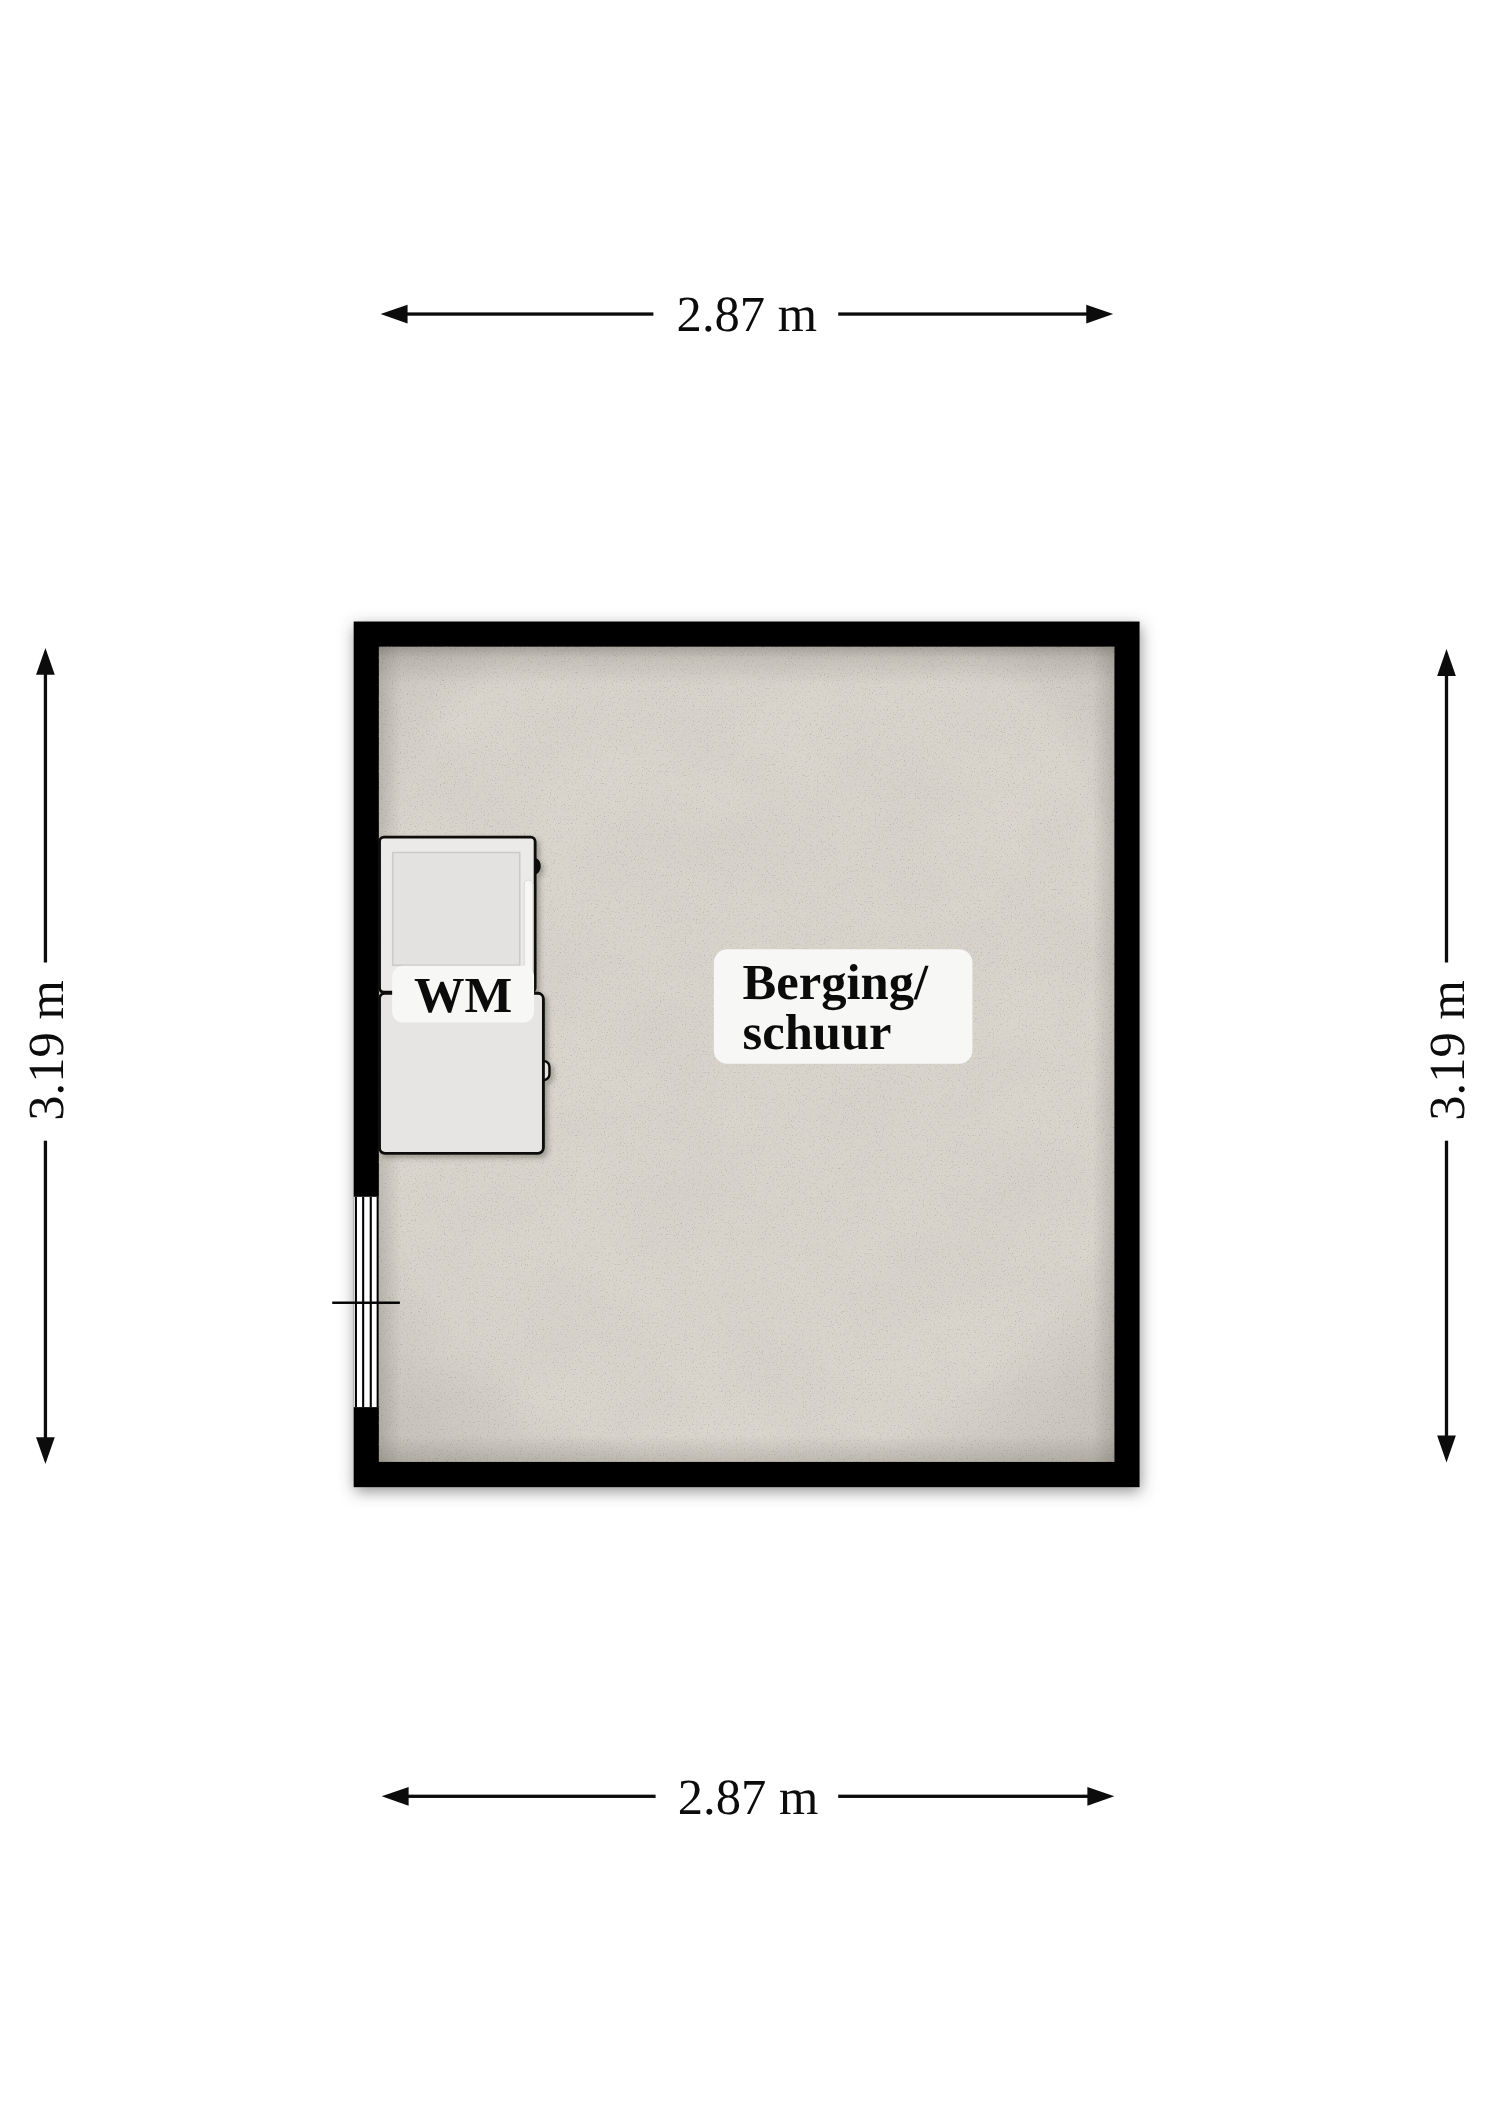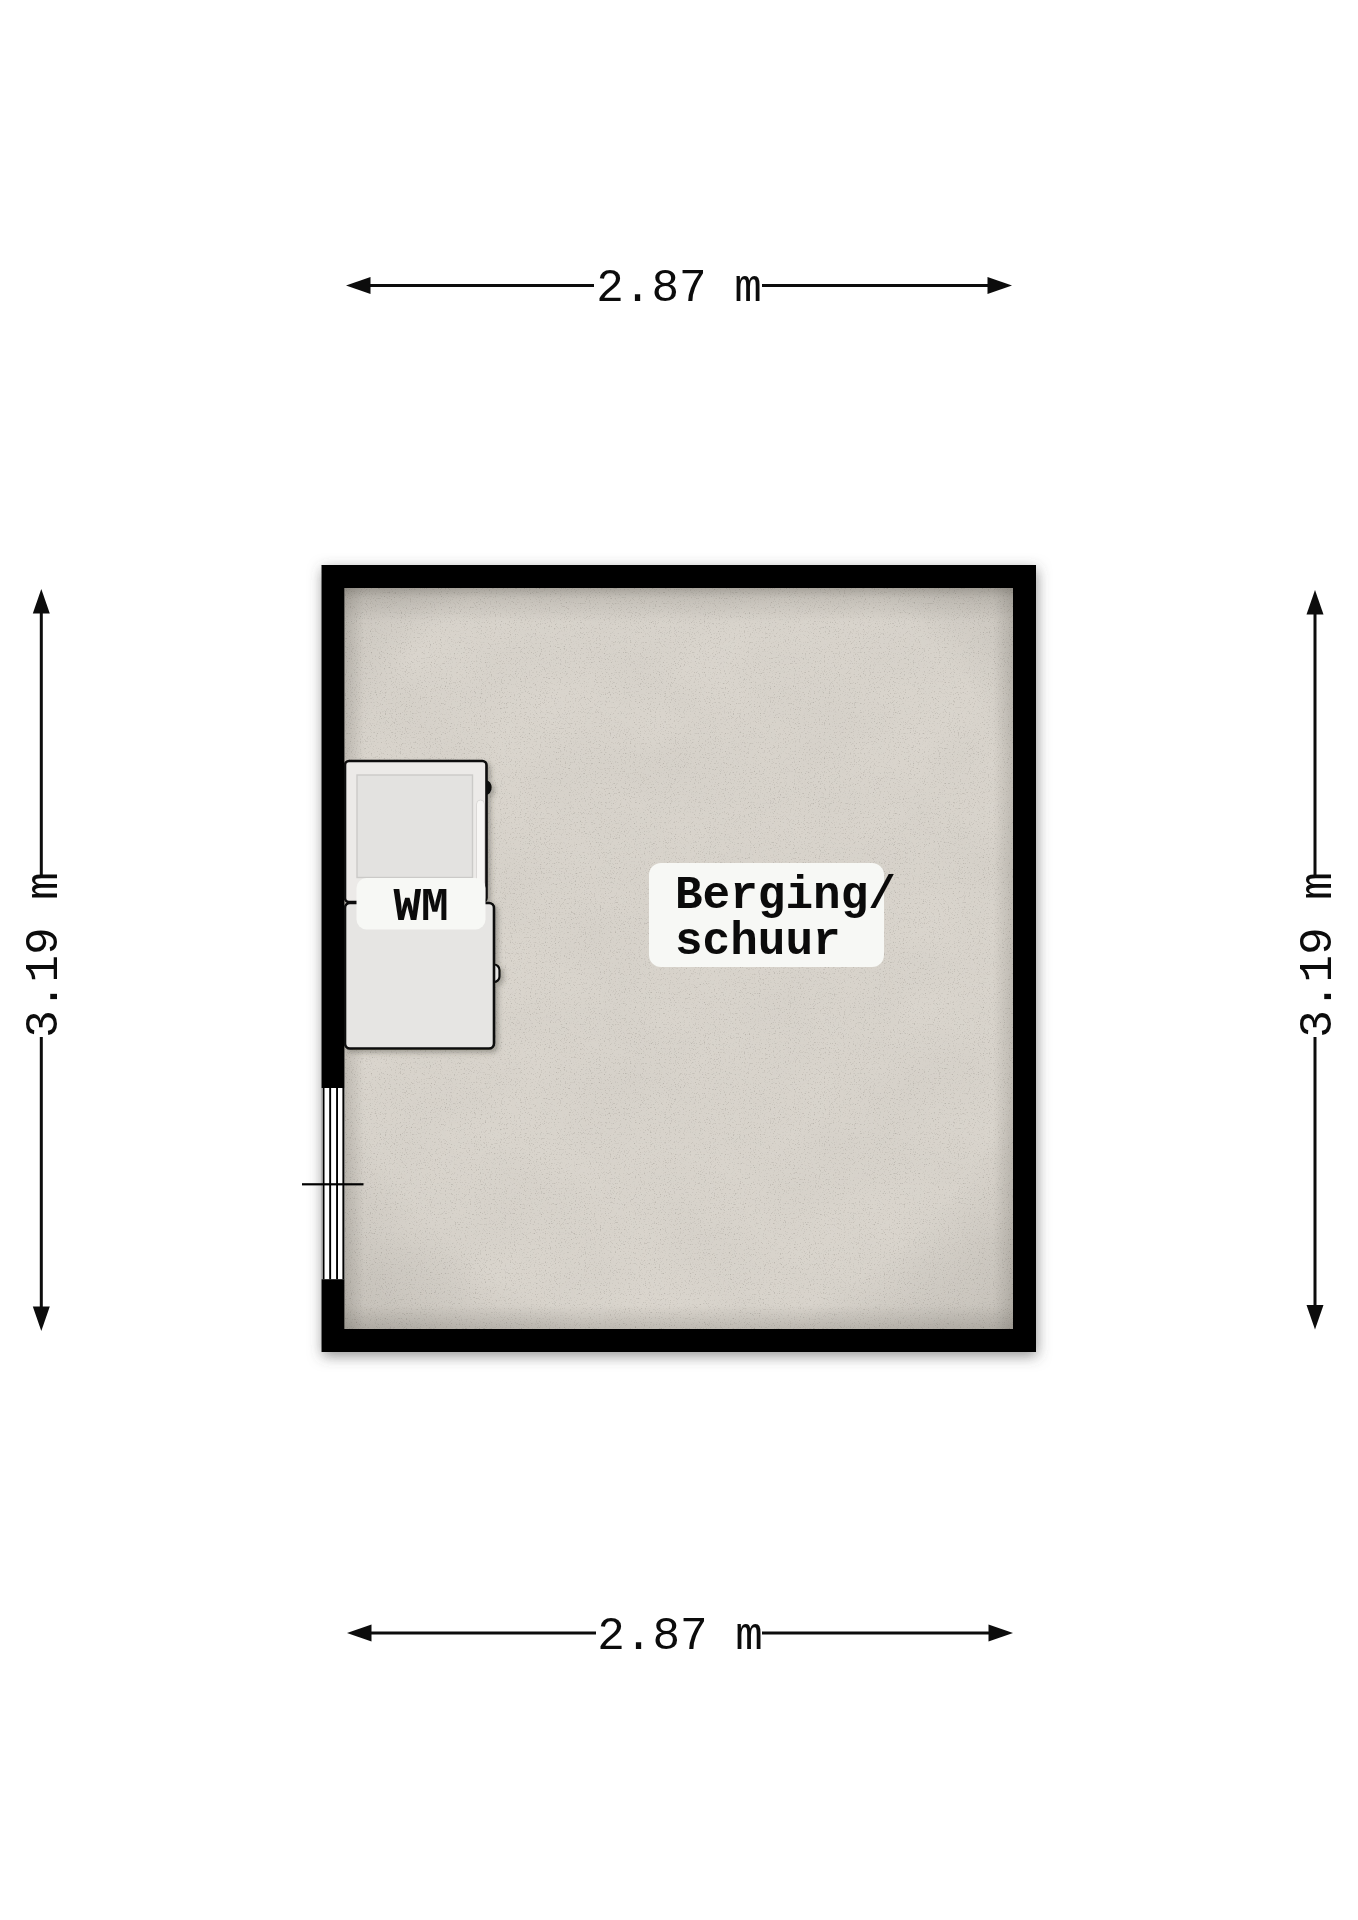--- a/index.html
+++ b/index.html
@@ -1,17 +1,17 @@
 <!DOCTYPE html>
 <html><head>
 <meta charset="utf-8">
 <style>
   html,body{margin:0;padding:0;background:#ffffff;}
   #page{position:relative;width:1358px;height:1920px;background:#ffffff;overflow:hidden;
-        font-family:Liberation Mono, monospace;}
+        font-family:Liberation Serif, serif;}
   svg{display:block;}
 </style>
 </head>
 <body>
 <div id="page">
 <svg width="1358" height="1920" viewBox="0 0 1358 1920" xmlns="http://www.w3.org/2000/svg">
   <defs>
     <filter id="appshadow" x="-20%" y="-20%" width="150%" height="150%">
       <feDropShadow dx="3" dy="3" stdDeviation="2.5" flood-color="#3a3a38" flood-opacity="0.35"></feDropShadow>
     </filter>

